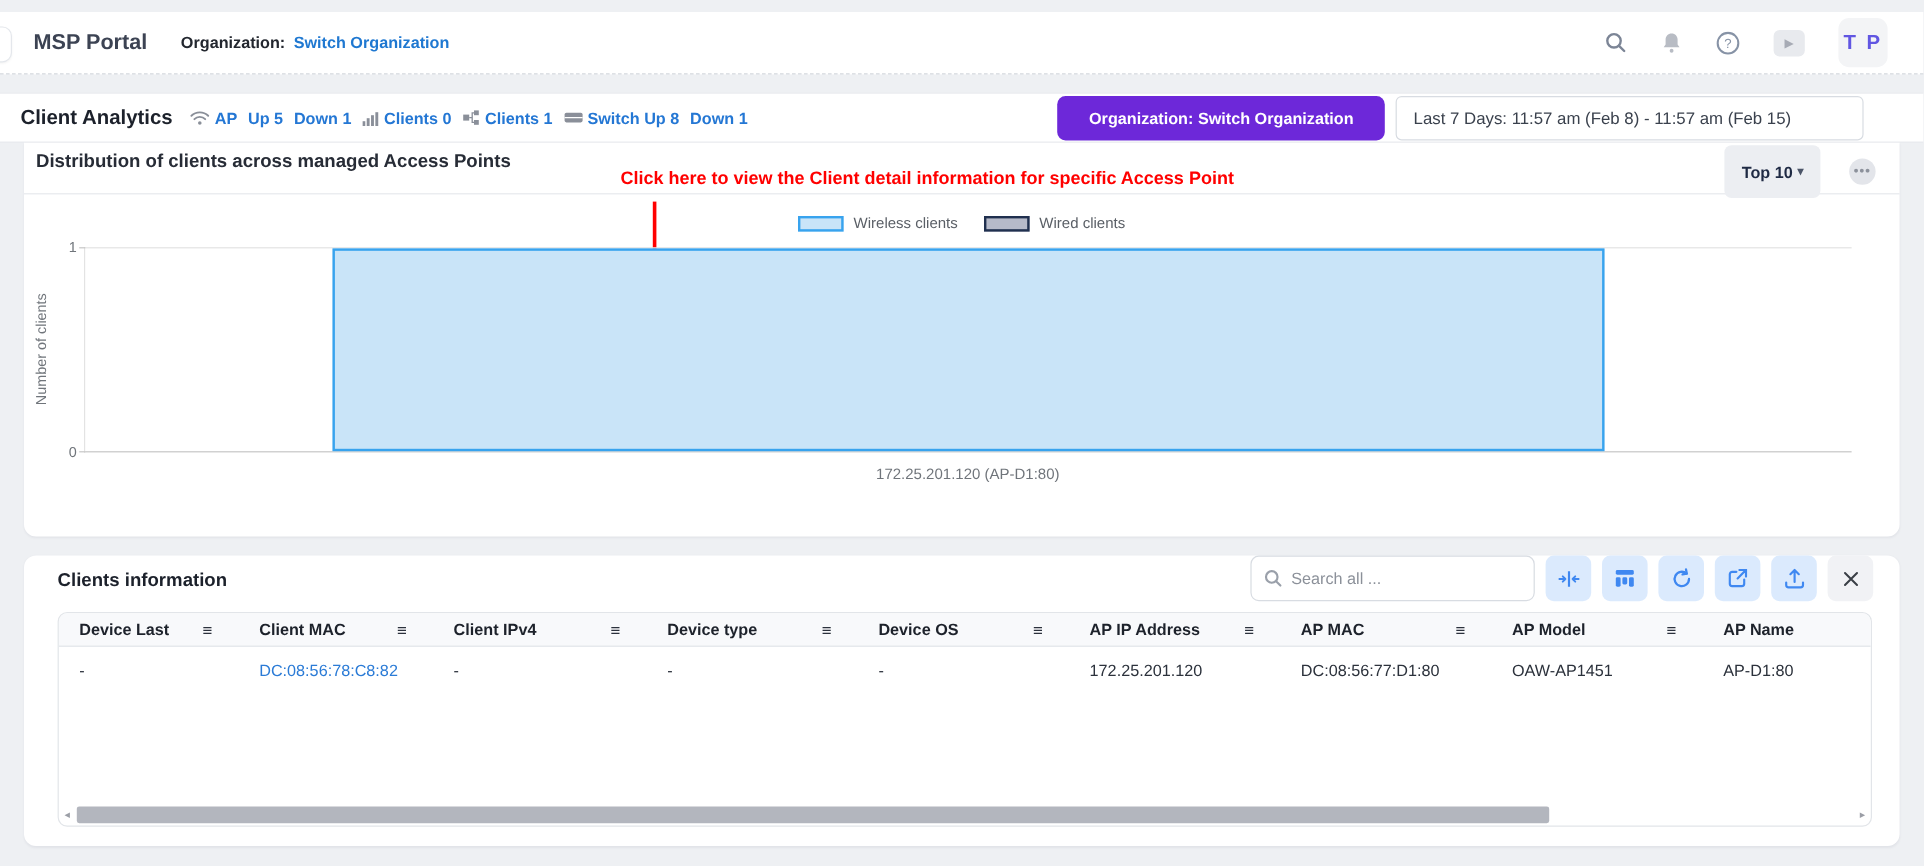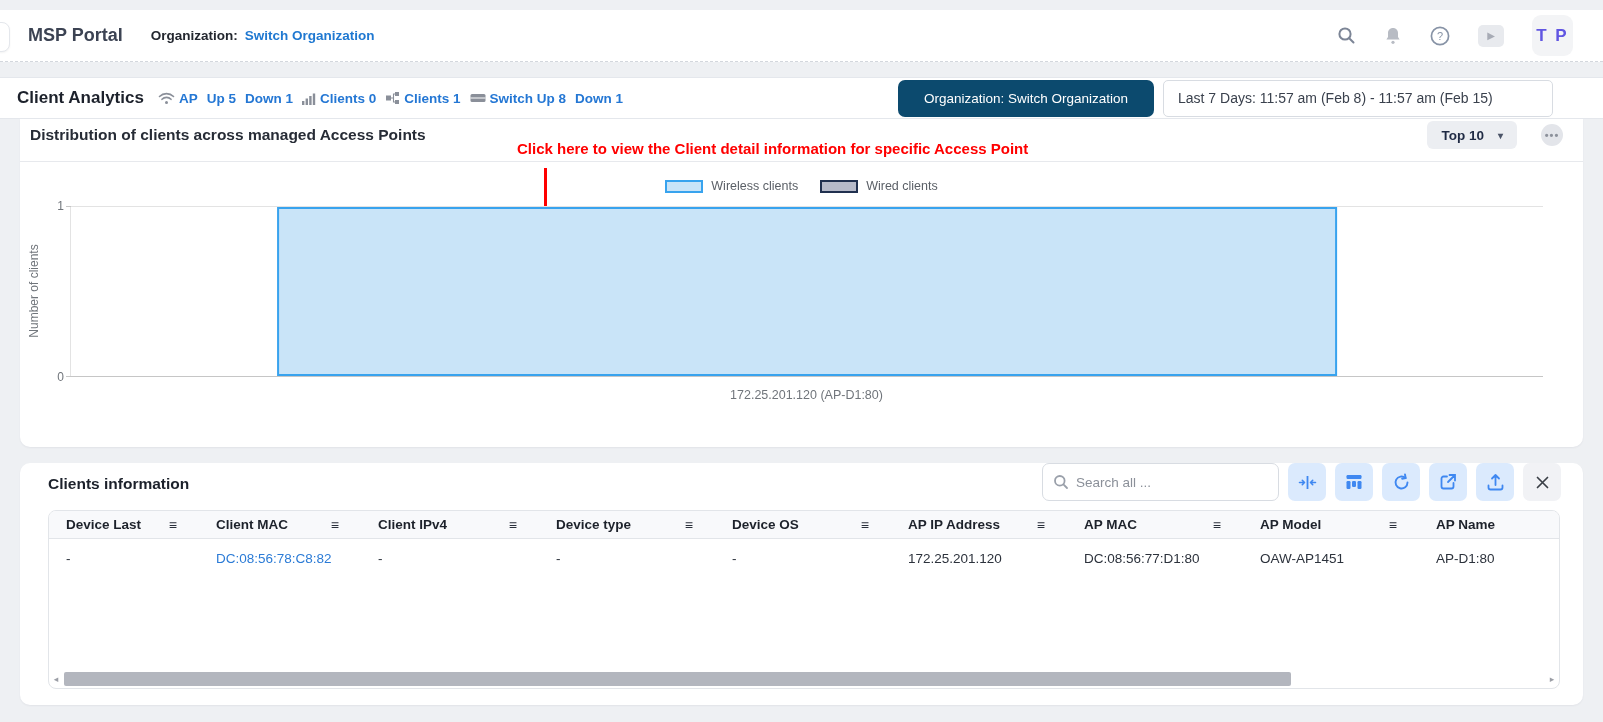--- a/index.html
+++ b/index.html
@@ -25,35 +25,35 @@
 
   
   .subheader { position:absolute; left:0; top:77px; width:100%; height:42px; background:#fff;
                border-top:1px solid #e4e7ec; border-bottom:1px solid #e4e7ec;
                display:flex; align-items:center; }
   .page-title { margin-left:17px; font-size:17px; font-weight:700; color:#1c212b; }
   .status-strip { display:flex; align-items:center; gap:9px; margin-left:14px; }
   .status-item { display:flex; align-items:center; gap:4px; font-size:13.5px; font-weight:700; color:#2477d4; }
   .status-item svg { flex:none; }
   .subheader-right { margin-left:auto; margin-right:50px; display:flex; align-items:center; gap:9px; }
-  .org-button { height:37px; padding:0 26px; background:#0c4a6e; color:#fff; border:none; border-radius:7px;
-                font-size:13.5px; font-weight:400; cursor:pointer; font-family:inherit; }
+  .org-button { height:37px; padding:0 26px; background:#6d28d9; color:#fff; border:none; border-radius:7px;
+                font-size:13.5px; font-weight:700; cursor:pointer; font-family:inherit; }
   .date-range { height:37px; width:390px; background:#fff; border:1px solid #d8dce2; border-radius:5px;
                 display:flex; align-items:center; padding:0 14px; font-size:14px; color:#3a414d; cursor:pointer; }
 
   
   .card { position:absolute; left:20px; width:1563px; background:#fff; border-radius:10px;
           box-shadow:0 1px 2px rgba(30,40,60,.06); }
   .chart-card { top:119px; height:328px; border-radius:0 0 10px 10px; }
   .card-head { position:relative; height:43px; border-bottom:1px solid #e7e9ed; }
   .chart-title { position:absolute; left:10px; top:7px; font-size:15.5px; font-weight:700; color:#272c36; }
   .annotation { position:absolute; left:497px; top:21px; font-size:15px; font-weight:700; color:#f00; }
   .head-controls { position:absolute; right:20px; top:2px; display:flex; align-items:center; gap:24px; }
-  .top10-btn { height:28px; padding:0 14px; background:#eceef2; border:none; border-radius:6px; cursor:pointer;
-               font-size:13.5px; font-weight:700; color:#1f2a44; font-family:inherit; display:flex; align-items:center; gap:14px; }
+  .top10-btn { height:44px; padding:0 14px; background:#eceef2; border:none; border-radius:6px; cursor:pointer;
+               font-size:13.5px; font-weight:700; color:#1f2a44; font-family:inherit; display:flex; align-items:center; gap:4px; }
   .caret { font-size:10px; color:#4b5468; }
   .ellipsis-btn { width:22px; height:22px; border:none; border-radius:50%; background:#e3e5ea; color:#8c919b;
                   font-size:11px; font-weight:700; letter-spacing:1px; cursor:pointer; line-height:1; }
 
   .chart-body { position:relative; height:284px; }
   .ann-arrow { position:absolute; left:524px; top:6px; width:3px; height:84px; background:#f00; }
   .ann-arrow::after { content:""; position:absolute; left:-5px; top:84px; border-left:6.5px solid transparent;
                       border-right:6.5px solid transparent; border-top:11px solid #f00; }
   .legend { position:absolute; top:17px; left:0; width:100%; display:flex; justify-content:center; gap:22px; }
   .legend-item { display:flex; align-items:center; gap:8px; font-size:12.5px; color:#5a5f66; }

